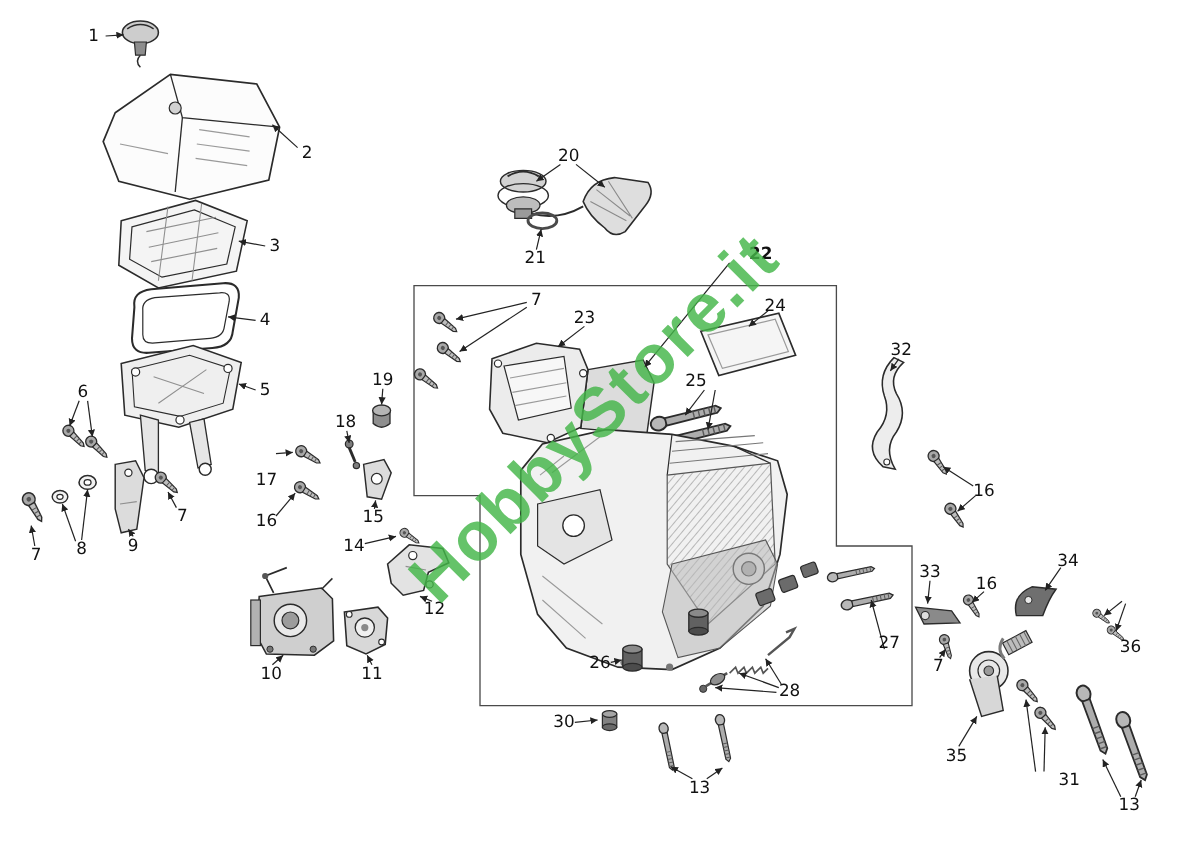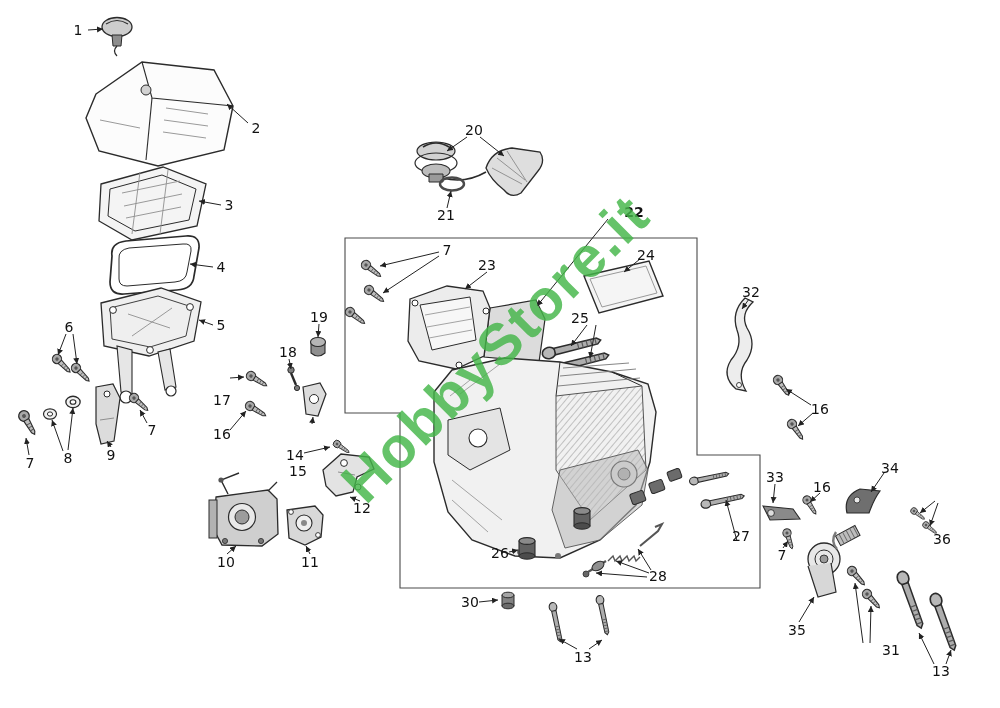--- a/index.html
+++ b/index.html
@@ -378,21 +378,21 @@
       <span class="part-label" style="left: 69px; top: 327px;">6</span>
       <span class="part-label" style="left: 30px; top: 463px;">7</span>
       <span class="part-label" style="left: 68px; top: 458px;">8</span>
       <span class="part-label" style="left: 111px; top: 455px;">9</span>
       <span class="part-label" style="left: 152px; top: 430px;">7</span>
       <span class="part-label" style="left: 226px; top: 562px;">10</span>
       <span class="part-label" style="left: 310px; top: 562px; text-align: center;">11</span>
       <span class="part-label" style="left: 362px; top: 508px;">12</span>
       <span class="part-label" style="left: 583px; top: 657px;">13</span>
       <span class="part-label" style="left: 295px; top: 455px;">14</span>
-      <span class="part-label" style="left: 298px; top: 431px; margin-top: 40px;">15</span>
+      <span class="part-label" style="left: 311px; top: 431px;">15</span>
       <span class="part-label" style="left: 222px; top: 434px;">16</span>
       <span class="part-label" style="left: 222px; top: 400px;">17</span>
       <span class="part-label" style="left: 288px; top: 352px;">18</span>
       <span class="part-label" style="left: 319px; top: 317px; text-align: right;">19</span>
       <span class="part-label" style="left: 474px; top: 130px;">20</span>
       <span class="part-label" style="left: 446px; top: 215px;">21</span>
       <span class="part-label" style="left: 634px; top: 212px; font-weight: bold;">22</span>
       <span class="part-label" style="left: 487px; top: 265px;">23</span>
       <span class="part-label" style="left: 646px; top: 255px;">24</span>
       <span class="part-label" style="left: 580px; top: 318px;">25</span>

